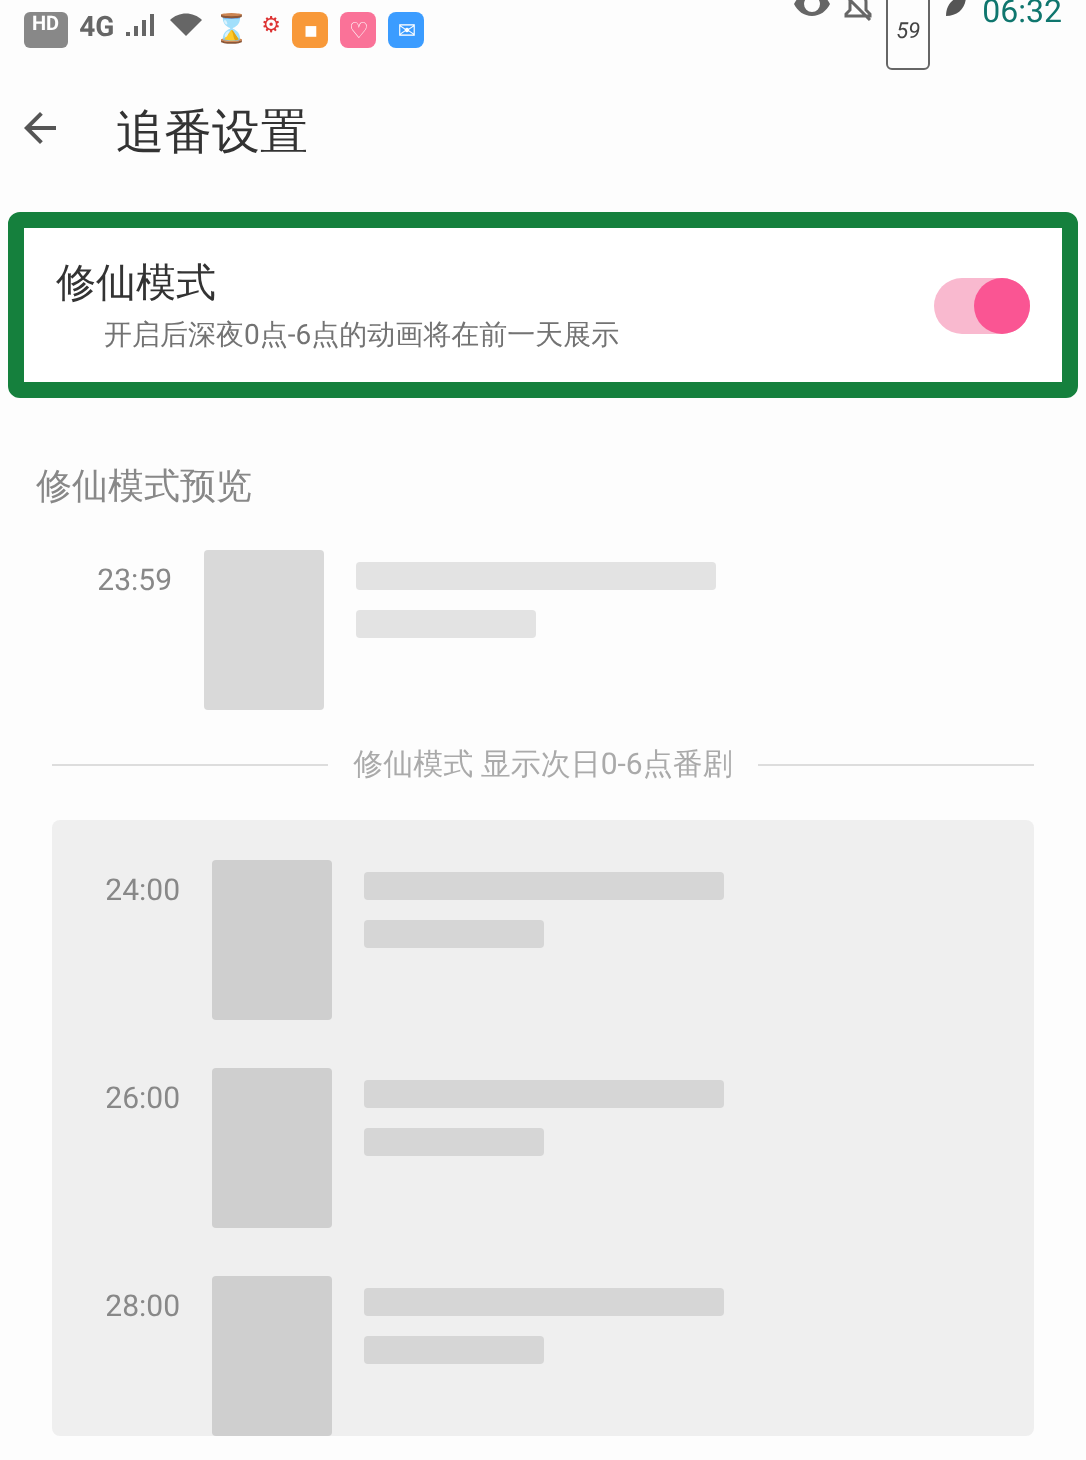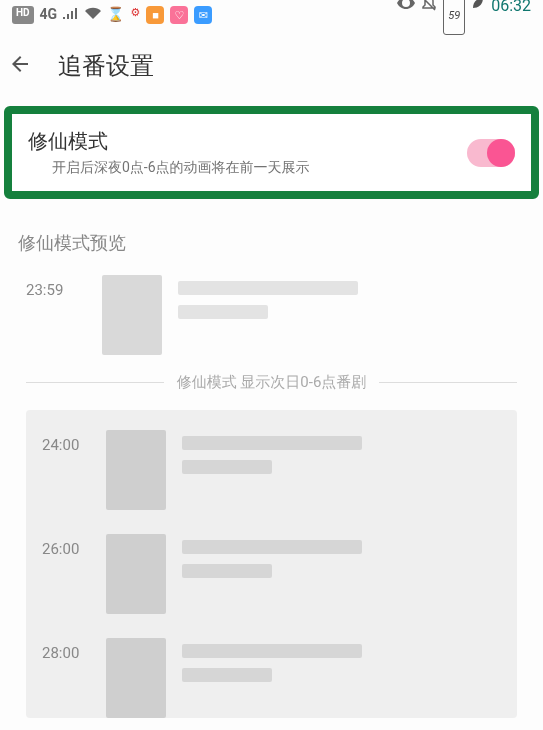--- a/index.html
+++ b/index.html
@@ -140,21 +140,21 @@
     }
 
     .preview-row {
       display: flex;
       align-items: flex-start;
       gap: 16px;
       margin-bottom: 10px;
     }
     .time-col {
       width: 60px;
-      text-align: left;
+      text-align: right;
       font-size: 15px;
       color: #888;
       padding-top: 6px;
     }
     .thumb {
       width: 60px;
       height: 80px;
       background: #d9d9d9;
       border-radius: 2px;
       flex-shrink: 0;

